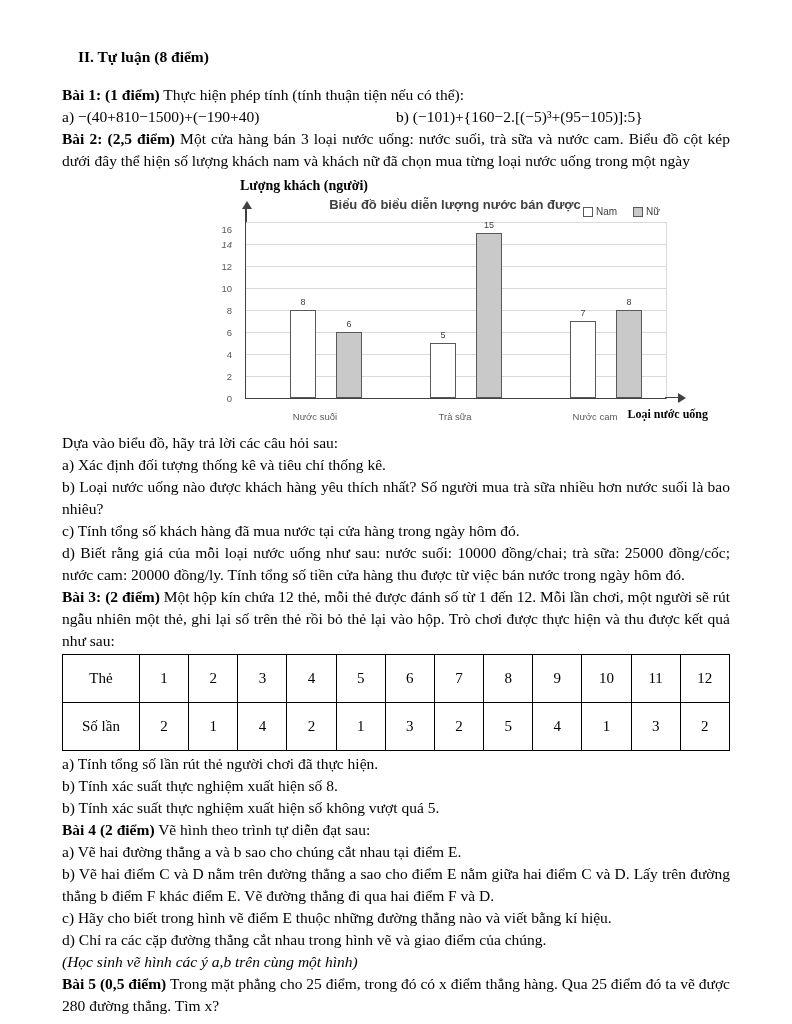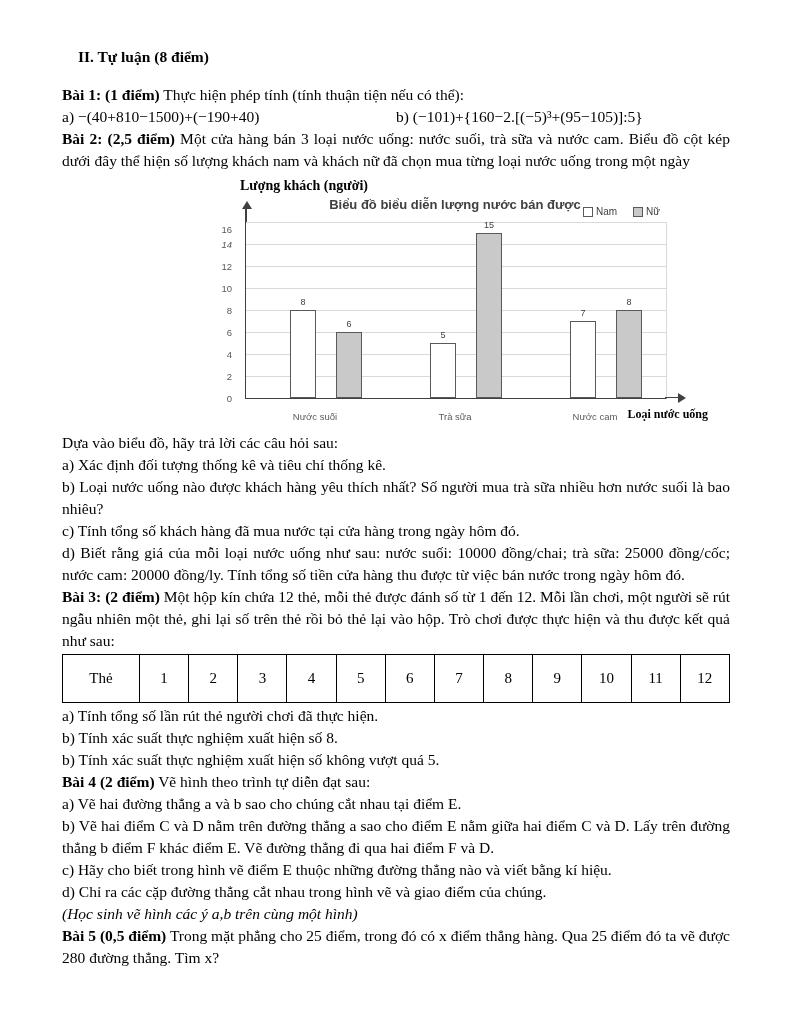--- a/index.html
+++ b/index.html
@@ -168,20 +168,35 @@
           <td>4</td>
           <td>5</td>
           <td>6</td>
           <td>7</td>
           <td>8</td>
           <td>9</td>
           <td>10</td>
           <td>11</td>
           <td>12</td>
         </tr>
+        <tr>
+          <td class="rowlabel">Số lần</td>
+          <td>2</td>
+          <td>1</td>
+          <td>4</td>
+          <td>2</td>
+          <td>1</td>
+          <td>3</td>
+          <td>2</td>
+          <td>5</td>
+          <td>4</td>
+          <td>1</td>
+          <td>3</td>
+          <td>2</td>
+        </tr>
       </tbody>
   </table>
 
   <p class="para">a) Tính tổng số lần rút thẻ người chơi đã thực hiện.</p>
   <p class="para">b) Tính xác suất thực nghiệm xuất hiện số 8.</p>
   <p class="para">b) Tính xác suất thực nghiệm xuất hiện số không vượt quá 5.</p>
 
   <p class="para"><b>Bài 4 (2 điểm)</b> <span>Vẽ hình theo trình tự diễn đạt sau:</span></p>
   <p class="para">a) Vẽ hai đường thẳng a và b sao cho chúng cắt nhau tại điểm E.</p>
   <p class="para">b) Vẽ hai điểm C và D nằm trên đường thẳng a sao cho điểm E nằm giữa hai điểm C và D. Lấy trên đường thẳng b điểm F khác điểm E. Vẽ đường thẳng đi qua hai điểm F và D.</p>

